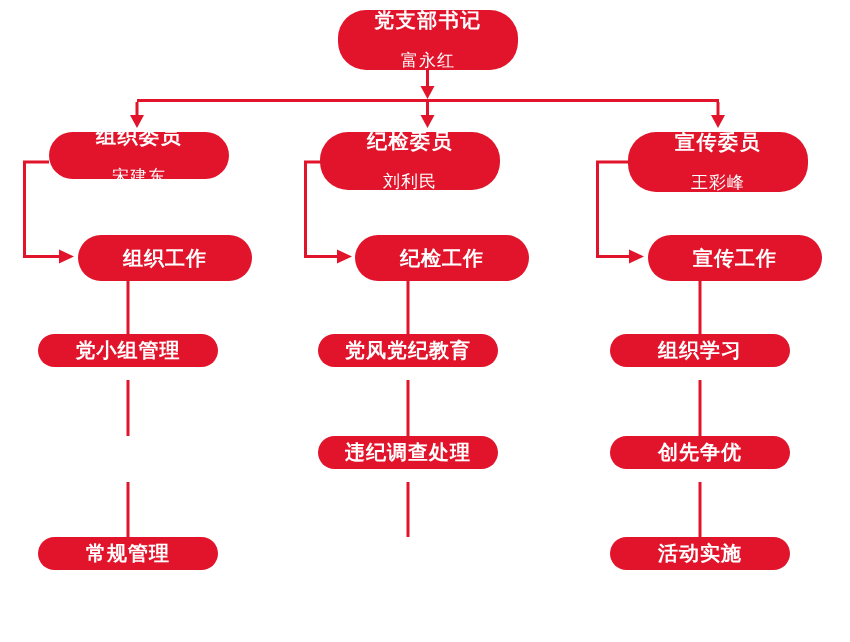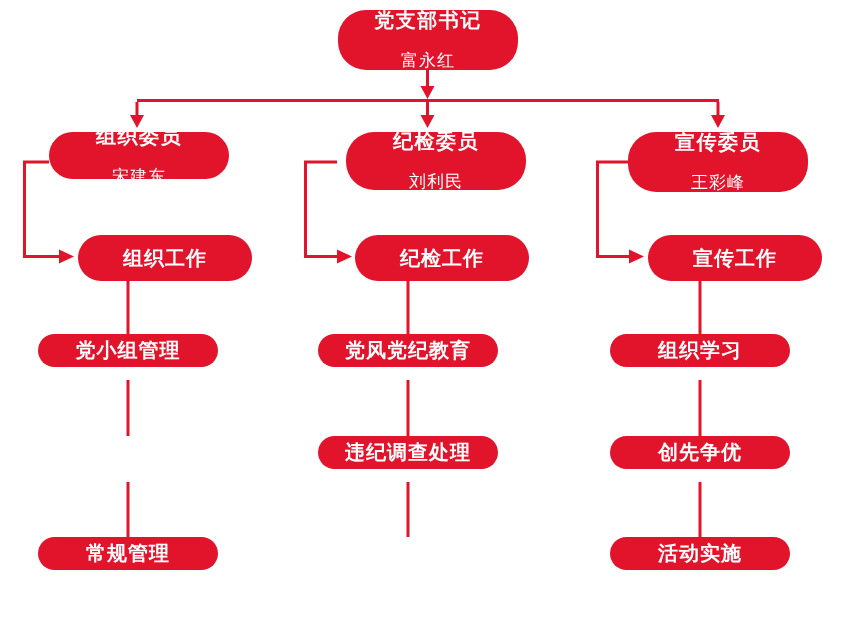--- a/index.html
+++ b/index.html
@@ -16,21 +16,21 @@
     display:flex;flex-direction:column;align-items:center;justify-content:center;
     text-align:center;box-sizing:border-box;
   }
   .node-big{border-radius:28px;}
   .node-small{border-radius:23px;font-weight:bold;font-size:20px;letter-spacing:1px;}
   .node .title{font-weight:bold;font-size:20px;letter-spacing:1.5px;line-height:1.2;}
   .node .name{font-size:17px;letter-spacing:1px;margin-top:19px;line-height:1.2;}
   
   .root{left:338px;top:10px;width:180px;height:60px;}
   .com-0{left:49px;top:132px;width:180px;height:47px;}
-  .com-1{left:346px;top:132px;width:180px;height:58px;}
+  .com-1{left:320px;top:132px;width:180px;height:58px;}
   .com-2{left:628px;top:132px;width:180px;height:60px;}
   .work-0{left:78px;top:235px;width:174px;height:46px;}
   .work-1{left:355px;top:235px;width:174px;height:46px;}
   .work-2{left:648px;top:235px;width:174px;height:46px;}
   .t-col0{left:38px;}  .t-col1{left:318px;}  .t-col2{left:610px;}
   .t-row0{top:334px;}  .t-row1{top:436px;}   .t-row2{top:537px;}
   .task{width:180px;height:33px;}
 </style>
 </head>
 <body>

